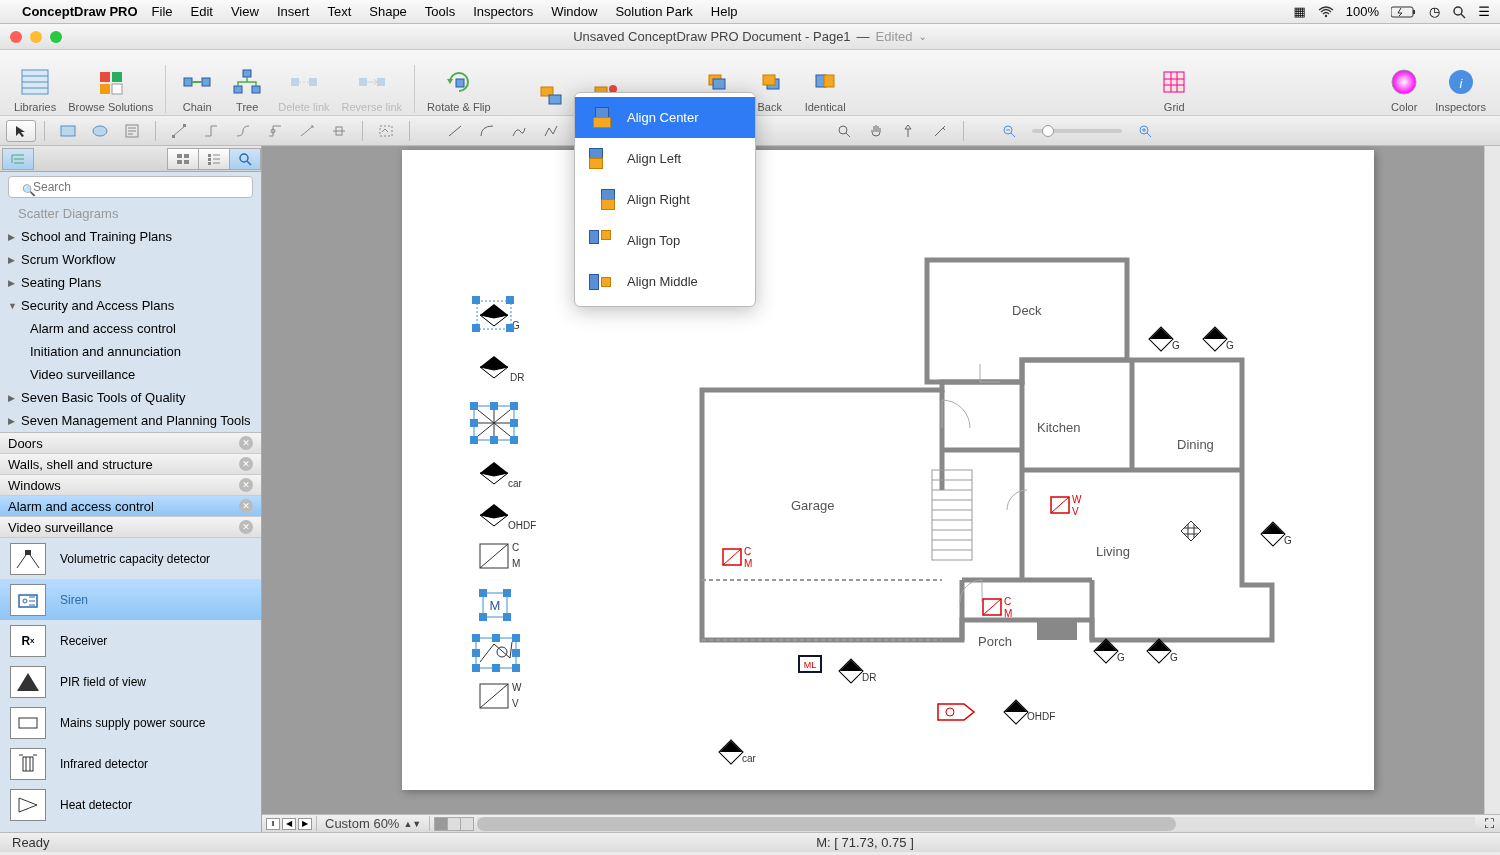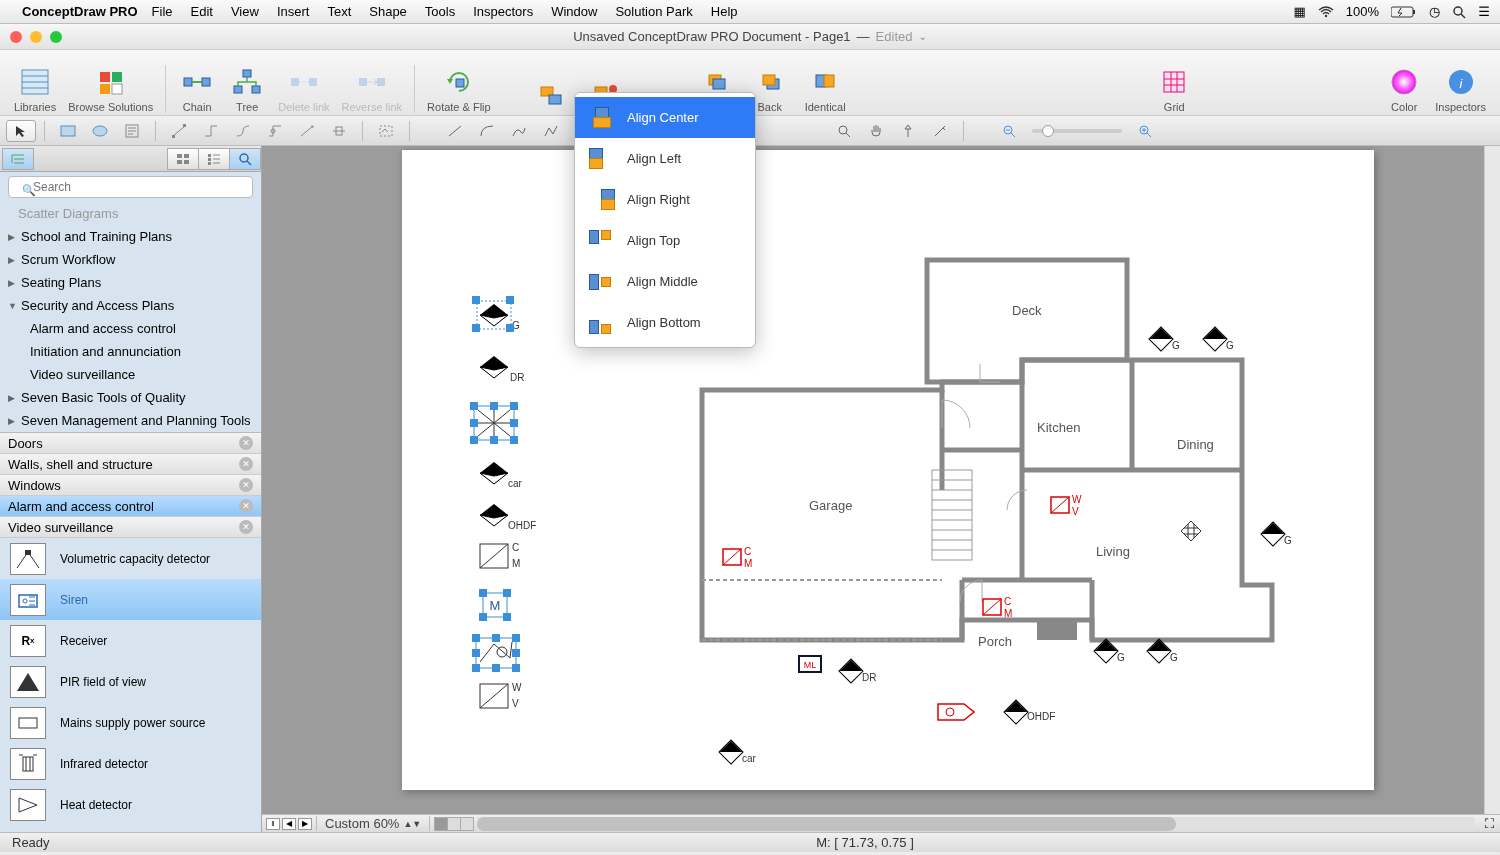--- a/index.html
+++ b/index.html
@@ -664,21 +664,21 @@
           <path d="M625 340 A20 20 0 0 0 605 360"></path>
           <path d="M578 232 L598 232 M578 232 L578 214"></path>
         </g>
 
         <rect x="635" y="470" width="40" height="20" fill="#888"></rect>
       </svg>
 
       <div class="room-lbl" style="left:610px;top:153px">Deck</div>
       <div class="room-lbl" style="left:635px;top:270px">Kitchen</div>
       <div class="room-lbl" style="left:775px;top:287px">Dining</div>
-      <div class="room-lbl" style="left:407px;top:348px">Garage</div>
+      <div class="room-lbl" style="left:389px;top:348px">Garage</div>
       <div class="room-lbl" style="left:694px;top:394px">Living</div>
       <div class="room-lbl" style="left:576px;top:484px">Porch</div>
 
       <div class="sym" style="left:750px;top:180px"><span class="diamond half"></span><span class="sub-lbl" style="left:20px;top:10px">G</span></div>
       <div class="sym" style="left:804px;top:180px"><span class="diamond half"></span><span class="sub-lbl" style="left:20px;top:10px">G</span></div>
       <div class="sym" style="left:862px;top:375px"><span class="diamond half"></span><span class="sub-lbl" style="left:20px;top:10px">G</span></div>
       <div class="sym" style="left:695px;top:492px"><span class="diamond half"></span><span class="sub-lbl" style="left:20px;top:10px">G</span></div>
       <div class="sym" style="left:748px;top:492px"><span class="diamond half"></span><span class="sub-lbl" style="left:20px;top:10px">G</span></div>
 
       <div class="sym" style="left:440px;top:512px"><span class="diamond half"></span><span class="sub-lbl" style="left:20px;top:10px">DR</span></div>
@@ -871,20 +871,13 @@
       </div>
       <span>Align Top</span>
     </div>
   <div class="dd-item">
       <div class="dd-ic">
         <div class="b1" style="left:0;top:3px;width:10px;height:16px"></div>
         <div class="b2" style="left:12px;top:6px;width:10px;height:10px"></div>
       </div>
       <span>Align Middle</span>
     </div>
-  <div class="dd-item">
-      <div class="dd-ic">
-        <div class="b1" style="left:0;bottom:0;width:10px;height:14px"></div>
-        <div class="b2" style="left:12px;bottom:0;width:10px;height:10px"></div>
-      </div>
-      <span>Align Bottom</span>
-    </div>
 </div>
 
 </body></html>

